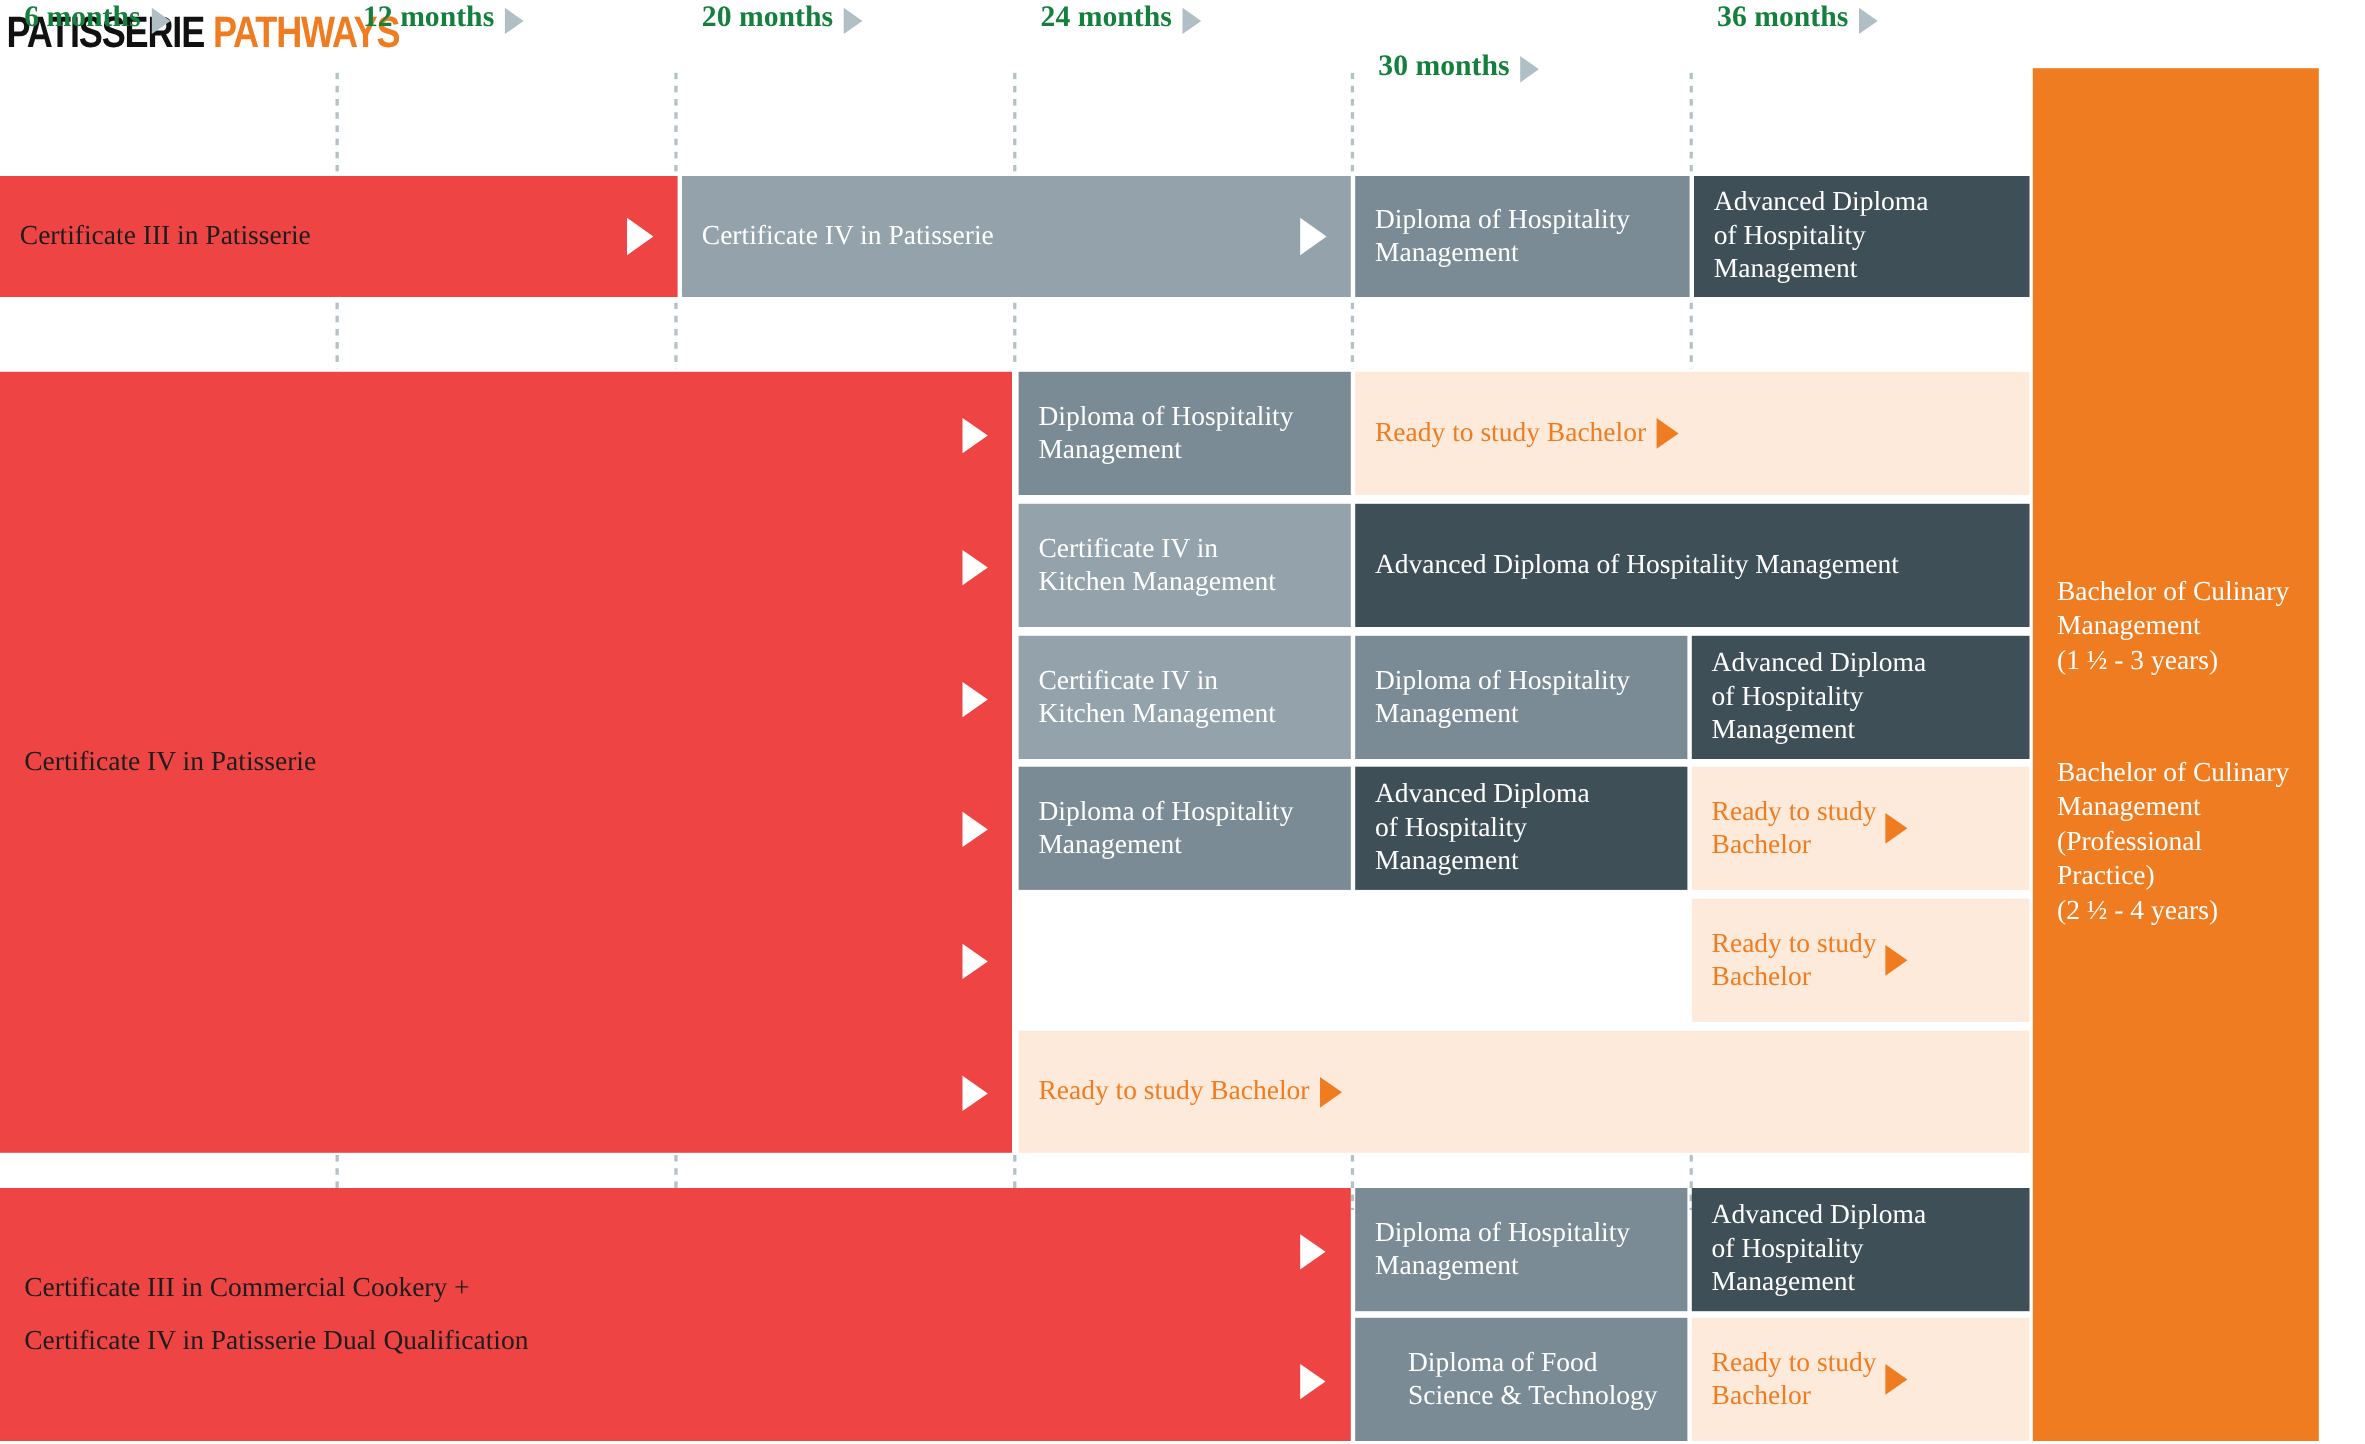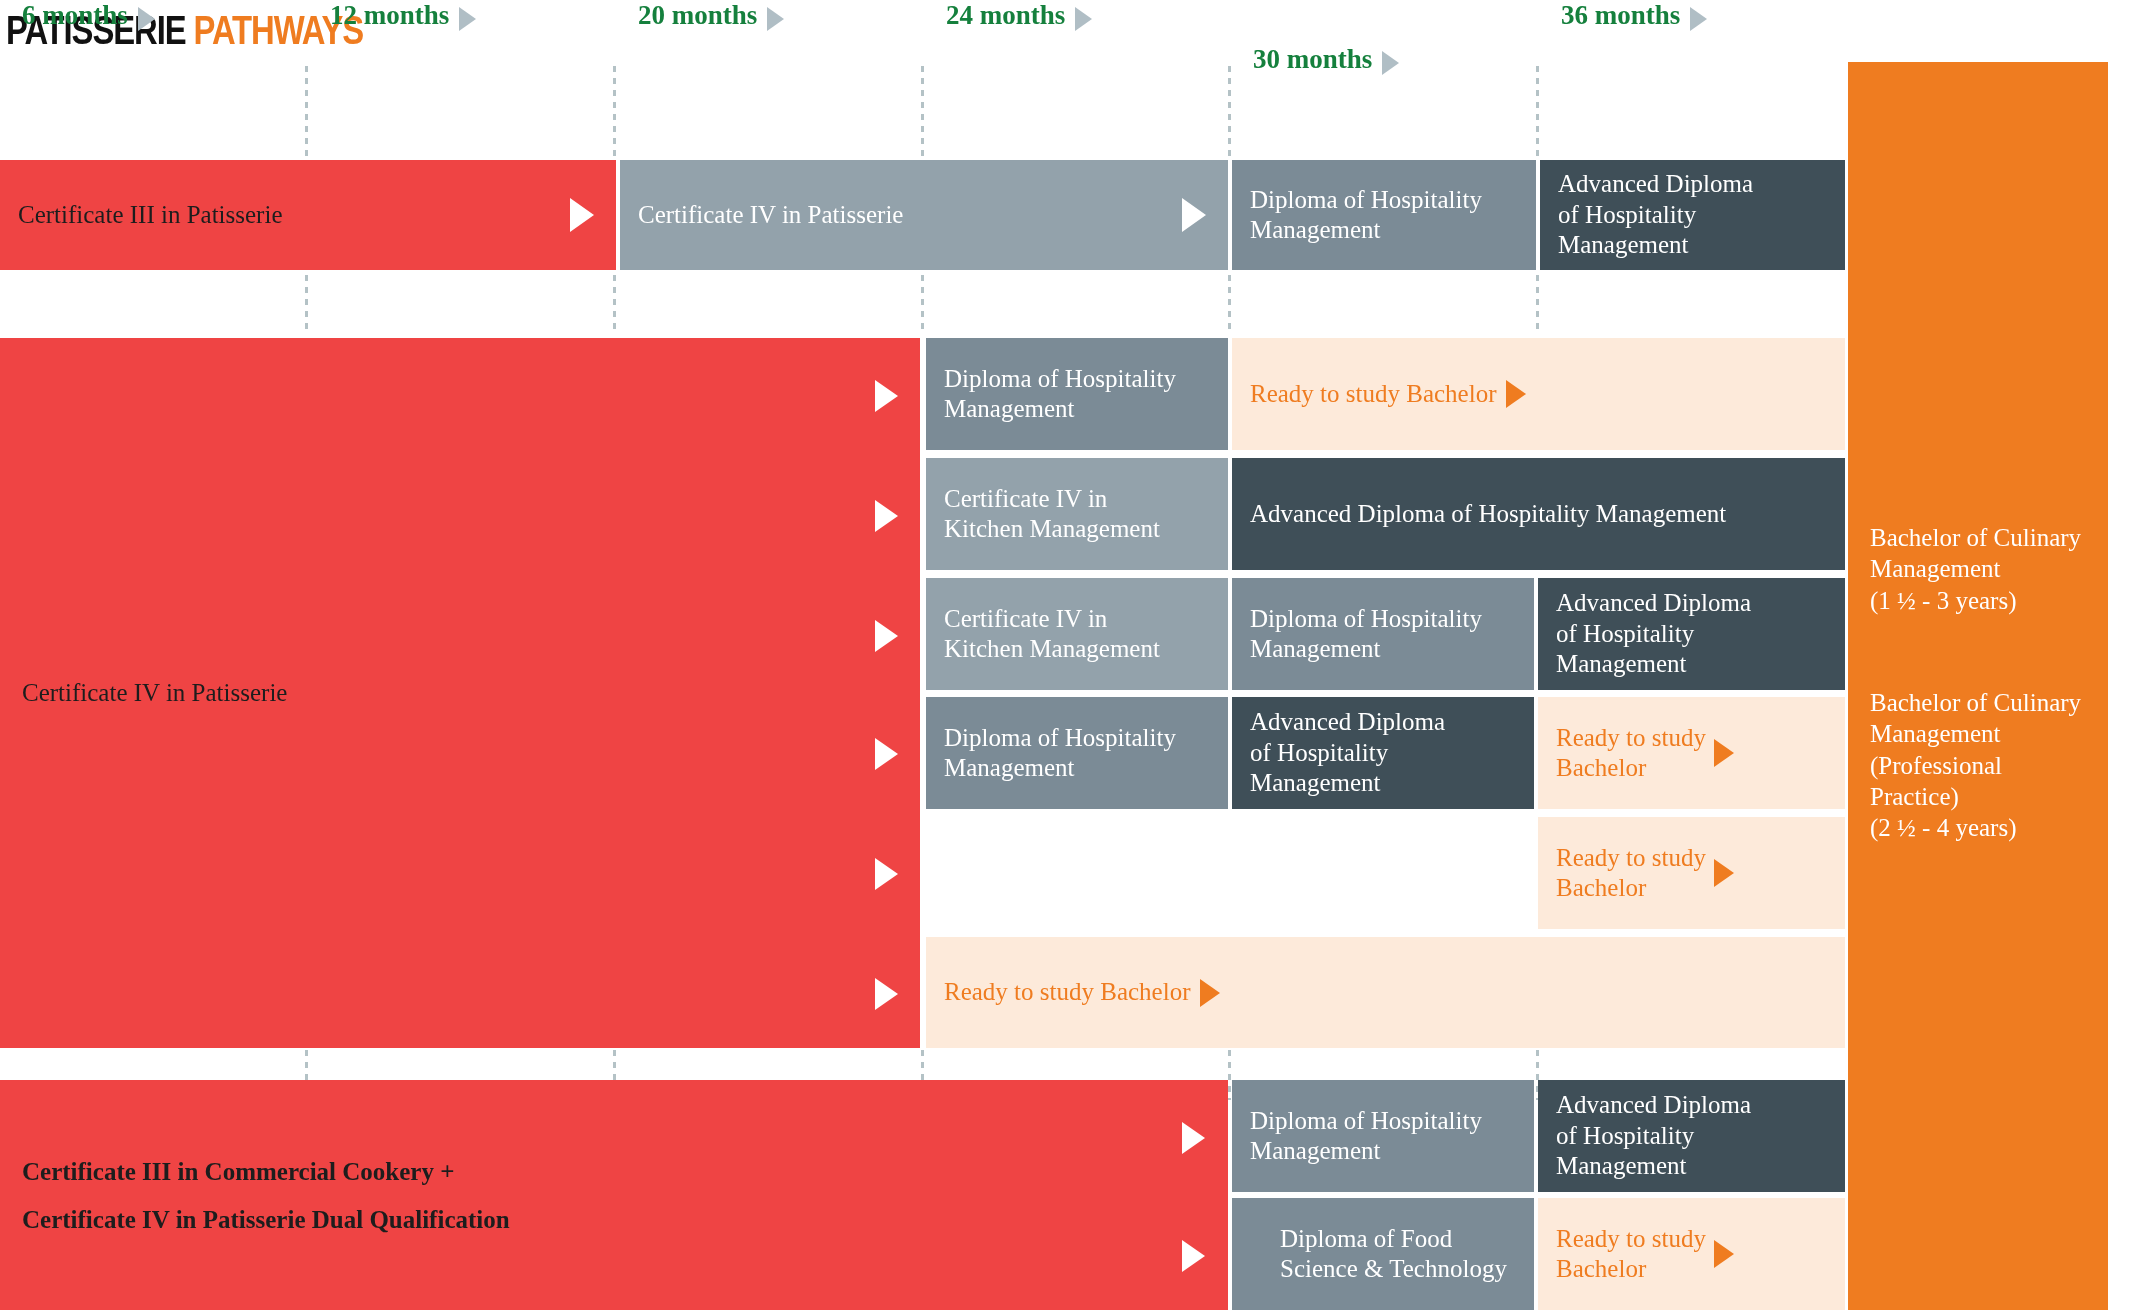--- a/index.html
+++ b/index.html
@@ -243,21 +243,21 @@
     <span class="txt">Ready to study Bachelor</span>
     <span class="inline-arrow"></span>
   </div>
 
   <div class="dotline" style="left:305px;  top:1050px; height:50px;"></div>
   <div class="dotline" style="left:613px;  top:1050px; height:50px;"></div>
   <div class="dotline" style="left:921px;  top:1050px; height:50px;"></div>
   <div class="dotline" style="left:1228px; top:1050px; height:50px;"></div>
   <div class="dotline" style="left:1536px; top:1050px; height:50px;"></div>
 
-  <div class="box c-pale" style="left:0px; top:1080px; width:1228px; height:230px;font-weight:bold;">
+  <div class="box c-pale" style="left:0px; top:1080px; width:1228px; height:230px;">
     <span style="position:absolute; left:22px; top:50%; transform:translateY(-50%); line-height:1.9;">
       <span style="display:block;">Certificate III in Commercial Cookery +</span>
       <span style="display:block;">Certificate IV in Patisserie Dual Qualification</span>
     </span>
   </div>
 
   <div class="spine-arrow" style="left:1182px; top:1122px;"></div>
   <div class="spine-arrow" style="left:1182px; top:1240px;"></div>
 
   <div class="box c-mid2" style="left:1232px; top:1080px; width:302px; height:112px;">

